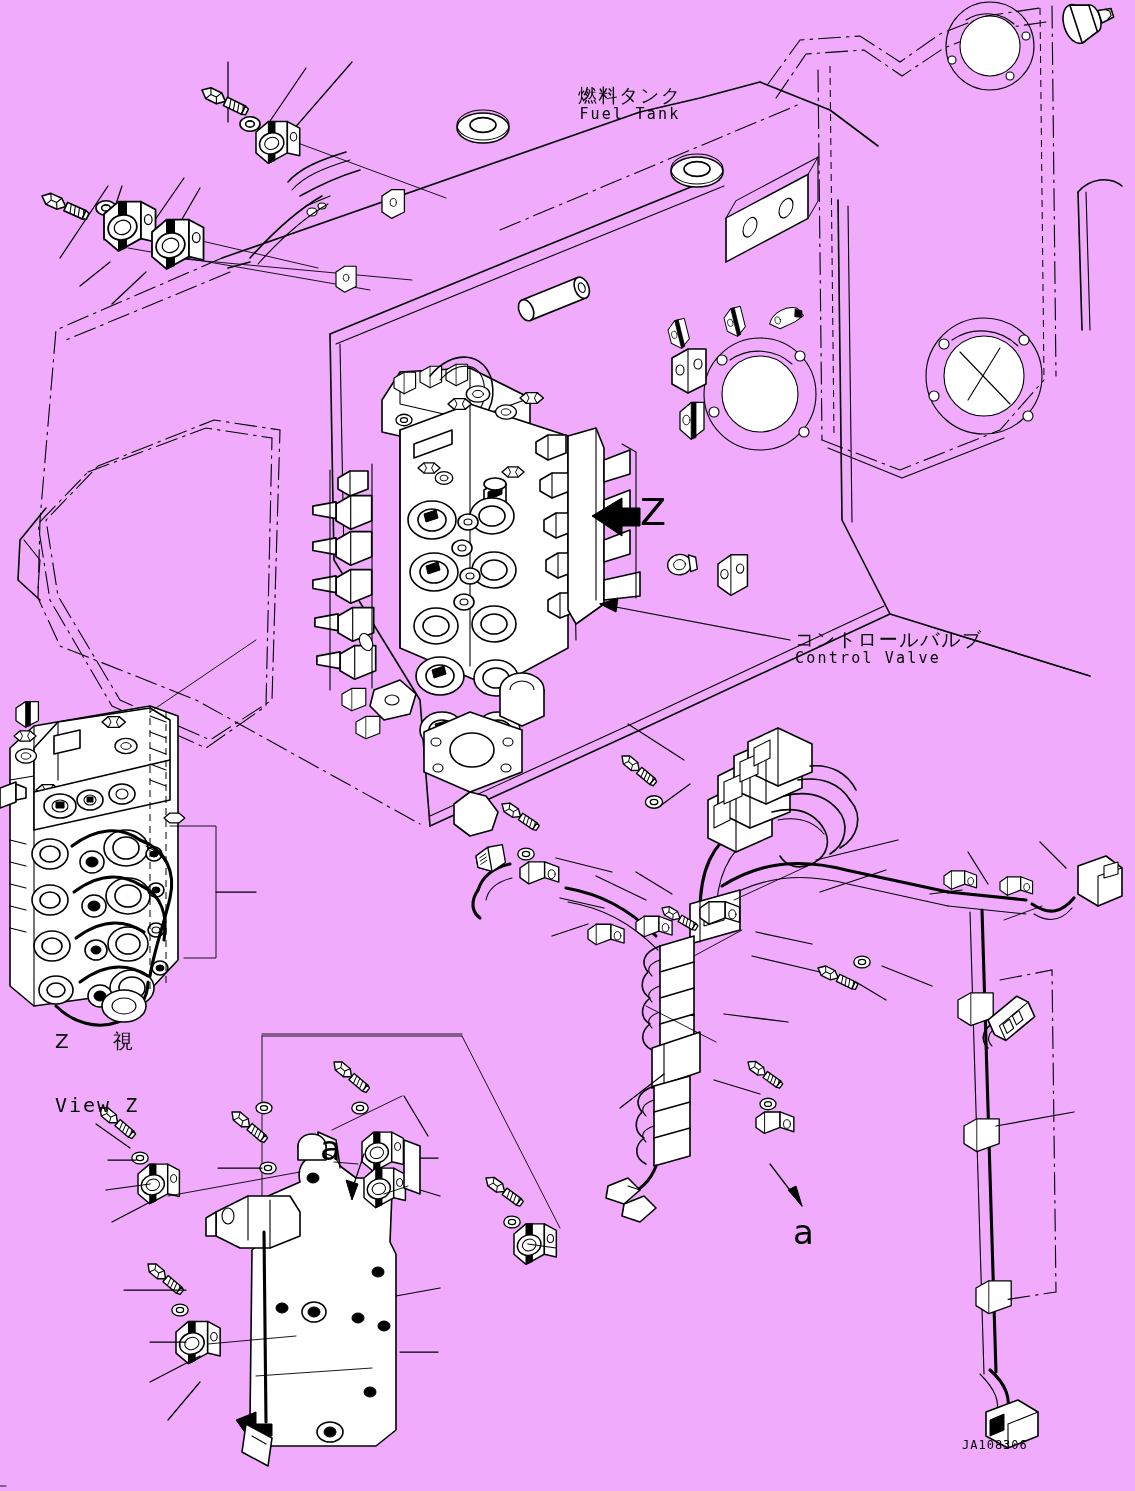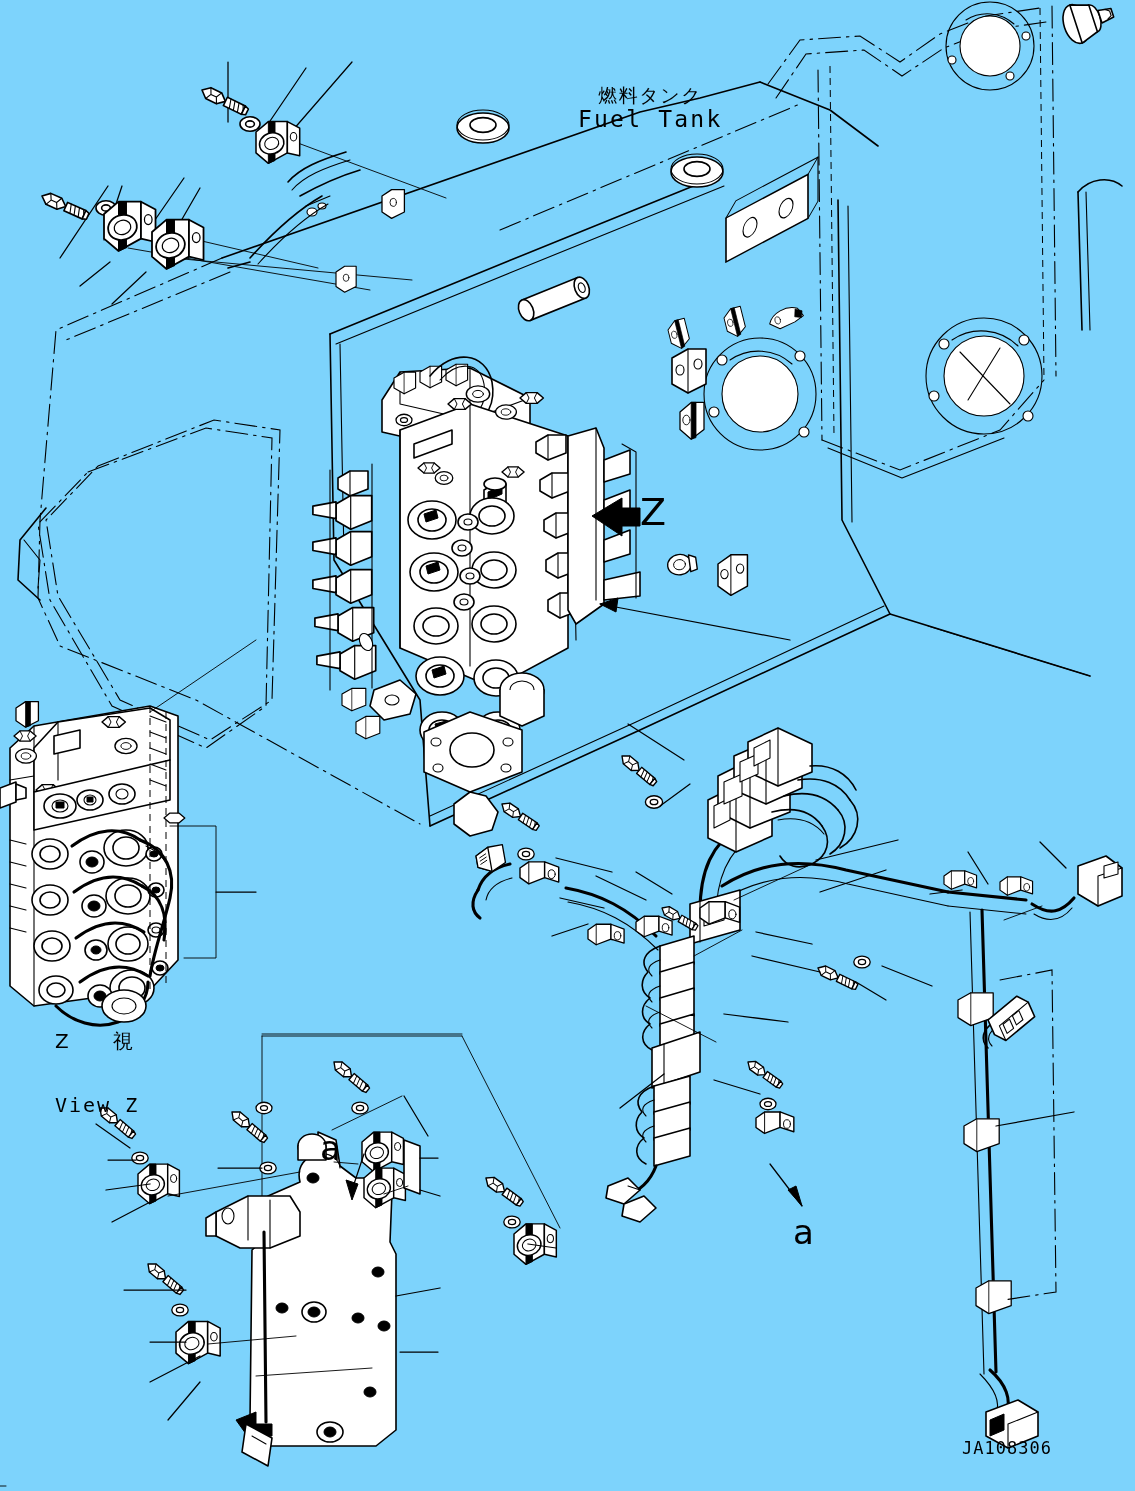--- a/index.html
+++ b/index.html
@@ -4,41 +4,41 @@
 <style>
   html,body{margin:0;padding:0;background:#ffffff;}
   body{
     font-family:"DejaVu Sans","Liberation Sans",sans-serif;
     -webkit-font-smoothing:none;
   }
   #sheet{
     position:relative;
     width:1135px;
     height:1491px;
-    background:#7dd3fc;
+    background:#f0abfc;
     overflow:hidden;
   }
   #art{position:absolute;left:0;top:0;width:1135px;height:1491px;}
 
   .lbl{
     position:absolute;
     color:#000;
     white-space:nowrap;
     line-height:1.18;
     user-select:none;
   }
   .lbl .jp{
     font-family:"DejaVu Sans","Liberation Sans",sans-serif;
     font-size:19px;
     letter-spacing:1.5px;
     display:block;
   }
   .lbl .en{
     font-family:"DejaVu Sans Mono","Liberation Mono",monospace;
-    font-size:23px;
+    font-size:15px;
     letter-spacing:2.2px;
     display:block;
   }
   #lbl-fuel-tank{left:578px;top:84px;text-align:center;}
   #lbl-control-valve{left:795px;top:628px;}
   #lbl-view-z{left:55px;top:1030px;}
   #lbl-view-z .jp{font-size:20px;letter-spacing:12px;}
   #lbl-view-z .en{font-size:20px;letter-spacing:2px;margin-top:40px;}
 
   #lbl-z-mark{
@@ -49,21 +49,21 @@
   .sect-a{
     font-family:"DejaVu Sans","Liberation Sans",sans-serif;
     font-size:34px;
   }
   #lbl-a-top{left:320px;top:1128px;}
   #lbl-a-bottom{left:793px;top:1212px;}
 
   #lbl-drawing-no{
     left:962px;top:1438px;
     font-family:"DejaVu Sans Mono","Liberation Mono",monospace;
-    font-size:17px;letter-spacing:1px;
+    font-size:12px;letter-spacing:1px;
   }
 </style>
 </head>
 <body>
 
 <div id="sheet">
 
   <svg id="art" viewBox="0 0 1135 1491">
     <defs>
       <style>
@@ -1047,20 +1047,24 @@
     <path class="ldt" d="M262,1034 L462,1034"></path>
     <path class="ldt" d="M0,1486 L6,1486"></path>
 
   </svg>
 
   <div class="lbl" id="lbl-fuel-tank">
     <span class="jp">燃料タンク</span>
     <span class="en">Fuel Tank</span>
   </div>
 
+  <div class="lbl" id="lbl-control-valve">
+    <span class="jp">コントロールバルブ</span>
+    <span class="en">Control Valve</span>
+  </div>
 
   <div class="lbl" id="lbl-view-z">
     <span class="jp">Z　視</span>
     <span class="en">View Z</span>
   </div>
 
   <div class="lbl" id="lbl-z-mark">Z</div>
 
   <div class="lbl sect-a" id="lbl-a-top">a</div>
   <div class="lbl sect-a" id="lbl-a-bottom">a</div>

